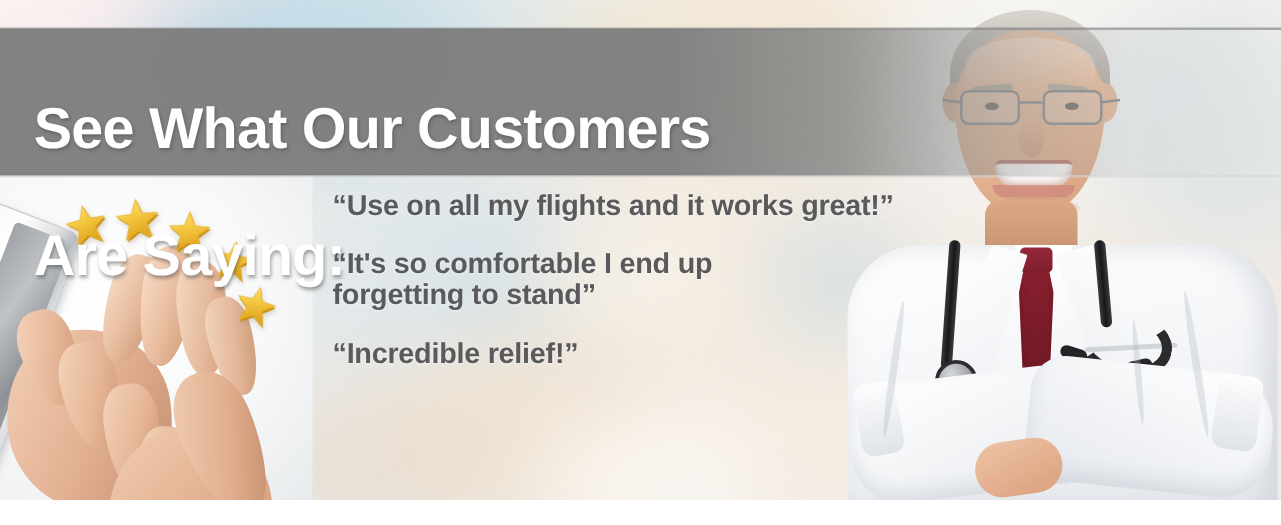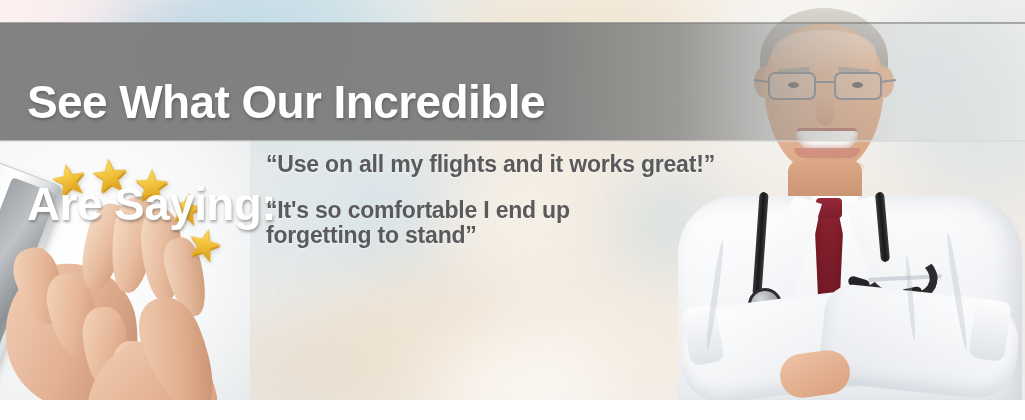--- a/index.html
+++ b/index.html
@@ -389,24 +389,25 @@
     <div class="coat-fold cf1"></div>
     <div class="coat-fold cf2"></div>
     <div class="coat-fold cf3"></div>
   </div>
 
   <div class="band-top-line"></div>
   <div class="band"></div>
   <div class="band-bot-line"></div>
 
   <div class="headline">
-    <span class="hl-line">See What Our Incredible</span>
+    <span class="hl-line">See What Our Customers</span>
     <span class="hl-line hl2">Are Saying:</span>
   </div>
 
   <div class="quotes" id="quotes-layer">
       <div class="quote">“Use on all my flights and it works great!”</div>
       <div class="quote two-line">“It's so comfortable I end up
   forgetting to stand”</div>
+      <div class="quote">“Incredible relief!”</div>
     </div>
 
   <div class="bottom-white"></div>
 </div>
 
 </body></html>

